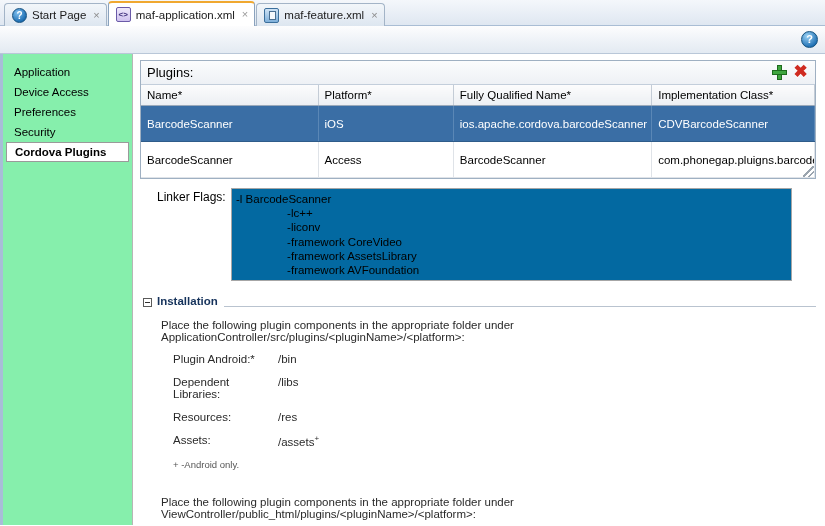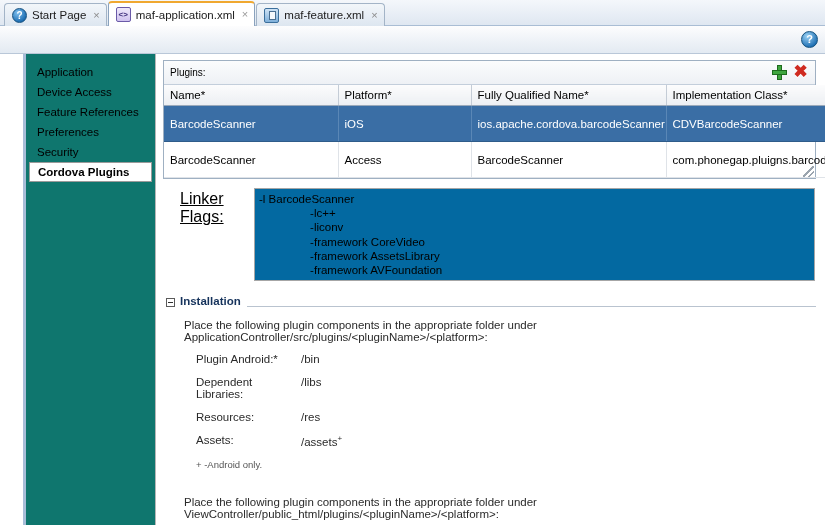--- a/index.html
+++ b/index.html
@@ -132,26 +132,25 @@
 
   
   .split {
     display: flex;
     height: 471px;
     background: #ffffff;
   }
   .sidebar {
     width: 133px;
     flex: 0 0 133px;
-    background: #0f766e;
+    background: #86efac;
     border-right: 1px solid #b6b6b6;
     border-left: 3px solid #a8bdd8;
     box-sizing: border-box;
     padding-top: 8px;
-    margin-left: 23px;
   }
   .side-item {
     padding: 4px 6px 4px 11px;
     font-size: 11.5px;
     color: #000;
     cursor: pointer;
     white-space: nowrap;
   }
   .side-item.selected {
     background: #ffffff;
@@ -177,21 +176,21 @@
   }
   .plugins-head {
     height: 24px;
     background: linear-gradient(to bottom,#fbfcfd,#eef1f5);
     border-bottom: 1px solid #c3cedb;
     display: flex;
     align-items: center;
     padding: 0 5px 0 6px;
     box-sizing: border-box;
   }
-  .plugins-title { flex: 1 1 auto; font-size: 10px; }
+  .plugins-title { flex: 1 1 auto; font-size: 13px; }
   .btn-icon {
     width: 19px; height: 19px;
     margin-left: 2px;
     cursor: pointer;
     position: relative;
     display: inline-block;
   }
   .ic-plus::before, .ic-plus::after {
     content: "";
     position: absolute;
@@ -256,23 +255,22 @@
 
   
   .linker-row {
     display: flex;
     margin-top: 9px;
     padding-left: 17px;
   }
   .linker-label {
     width: 74px;
     flex: 0 0 74px;
-    font-size: 16px;
+    font-size: 12px;
     padding-top: 2px;
-    text-decoration: underline;
   }
   .linker-area {
     flex: 0 0 561px;
     height: 93px;
     border: 1px solid #a6a6a6;
     background: #0369a1;
     box-sizing: border-box;
     padding: 3px 4px;
     font-family: "Liberation Sans", sans-serif;
     font-size: 11.5px;
@@ -381,23 +379,20 @@
 </div>
 
 <div class="split">
 
   <div class="sidebar">
     <div class="side-item">
       <span>Application</span>
     </div>
     <div class="side-item">
       <span>Device Access</span>
-    </div>
-    <div class="side-item">
-      <span>Feature References</span>
     </div>
     <div class="side-item">
       <span>Preferences</span>
     </div>
     <div class="side-item">
       <span>Security</span>
     </div>
     <div class="side-item selected">
       <span>Cordova Plugins</span>
     </div>

